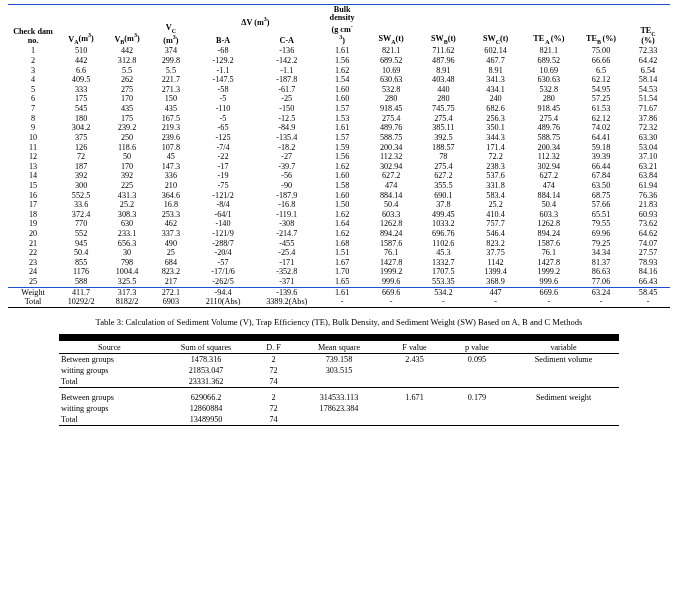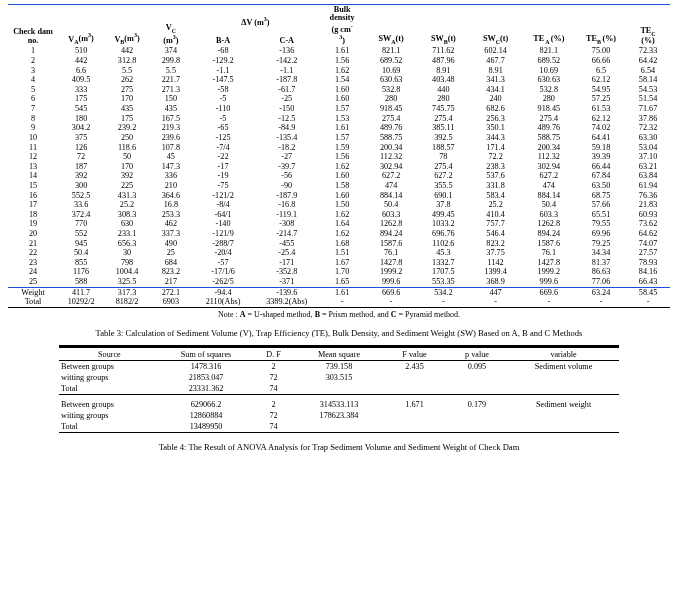--- a/index.html
+++ b/index.html
@@ -79,21 +79,21 @@
   }
   table.anova th, table.anova td {
     font-size: 8.2px;
     line-height: 1.12;
     padding: 0.8px 2px;
     text-align: center;
     border: none;
   }
   table.anova thead th {
     font-weight: normal;
-    border-top: 3px solid #000000;
+    border-top: 7px solid #000000;
     border-bottom: 1px solid #000;
     padding: 1.5px 2px;
   }
   table.anova tr.endline td {
     border-bottom: 1px solid #000;
   }
   table.anova td.src { text-align: left; }
   .spacer-row td { height: 3px; padding: 0; }
 </style>
 </head>
@@ -539,23 +539,20 @@
           <td>-</td>
           <td>-</td>
           <td>-</td>
           <td>-</td>
           <td>-</td>
           <td>-</td>
         </tr>
       </tbody>
   </table>
 
-  <div class="note">
-    <span>Note : </span><b>A</b><span> = U-shaped method, </span><b>B</b><span> = Prism method, and </span><b>C</b><span> = Pyramid method.</span>
-  </div>
 
   <div class="caption">Table 3: Calculation of Sediment Volume (V), Trap Efficiency (TE), Bulk Density, and Sediment Weight (SW) Based on A, B and C Methods</div>
 
   <table class="anova">
     <colgroup>
       <col style="width:100px">
       <col style="width:92px">
       <col style="width:42px">
       <col style="width:88px">
       <col style="width:62px">
@@ -627,15 +624,14 @@
           <td>13489950</td>
           <td>74</td>
           <td></td>
           <td></td>
           <td></td>
           <td></td>
         </tr>
       </tbody>
   </table>
 
-  <div class="caption">Table 4: The Result of ANOVA Analysis for Trap Sediment Volume and Sediment Weight of Check Dam</div>
 
 </div>
 
 </body></html>

